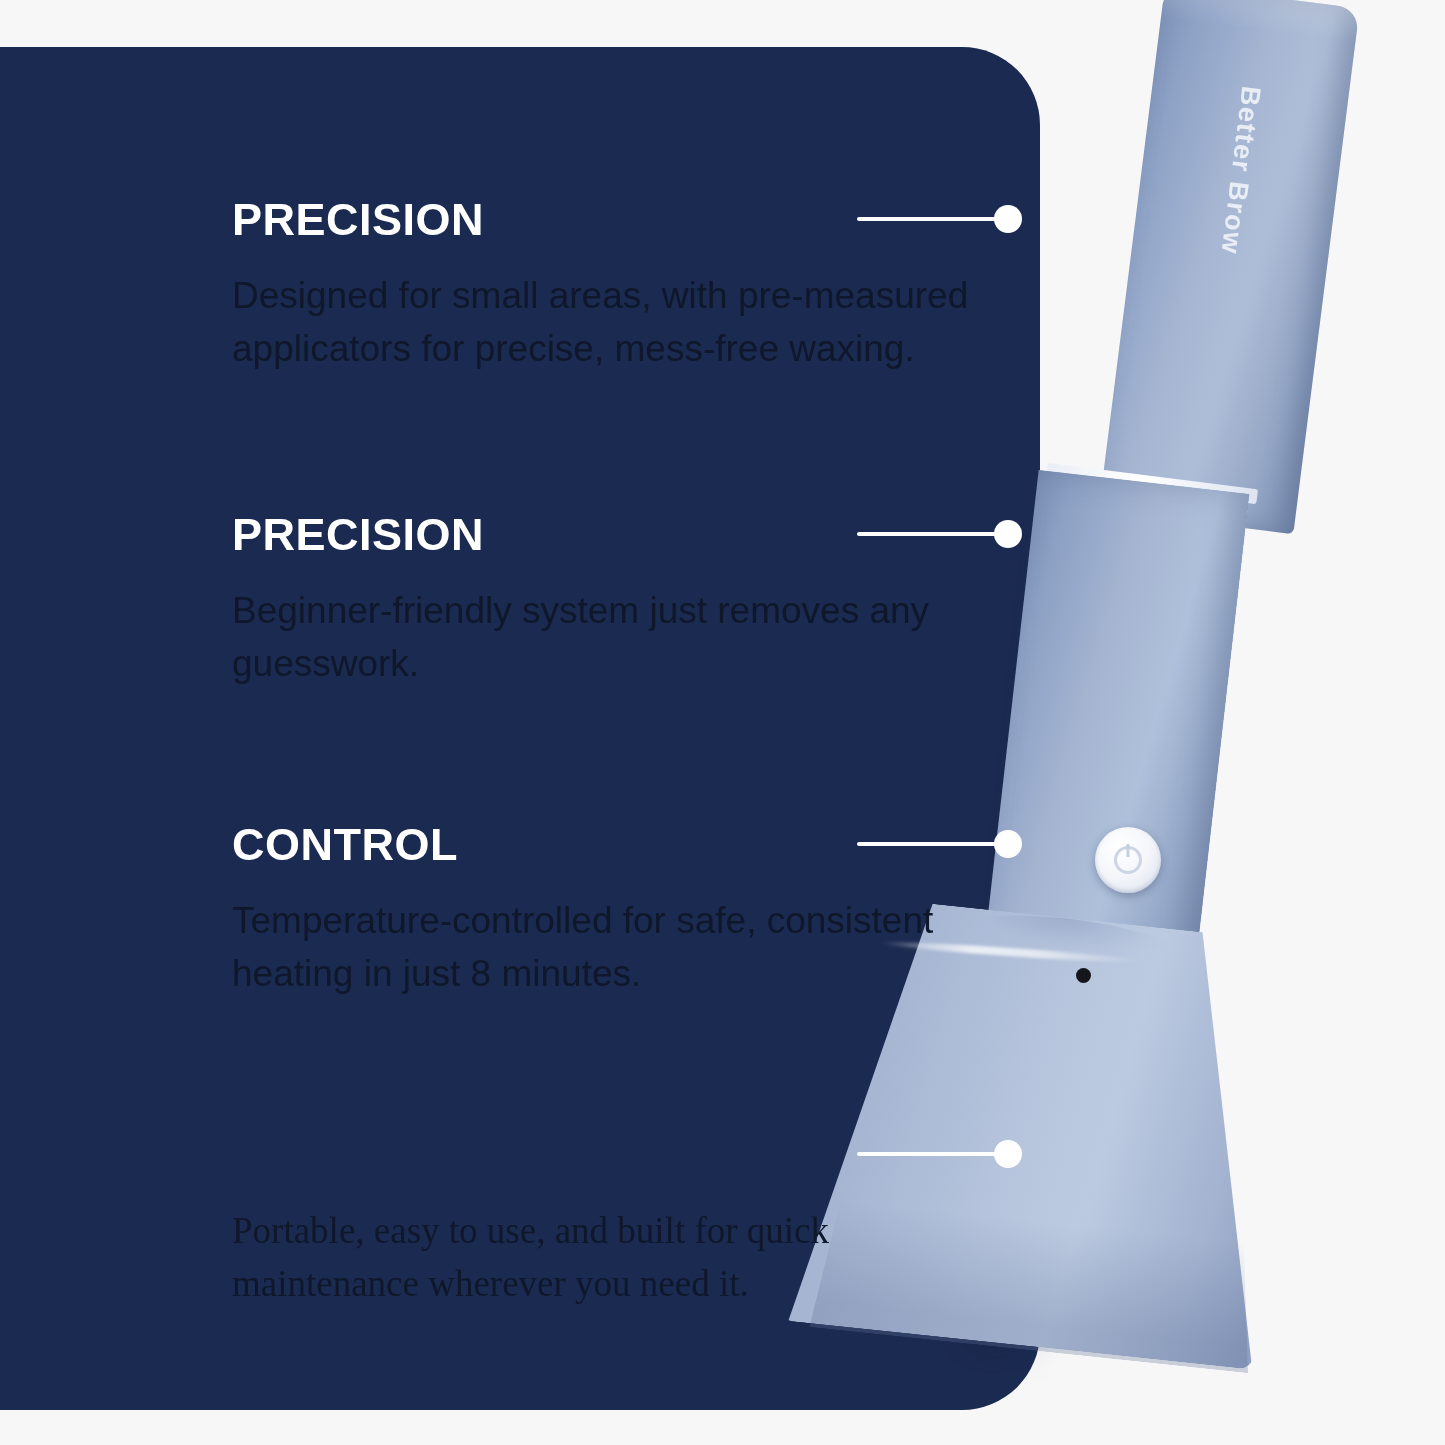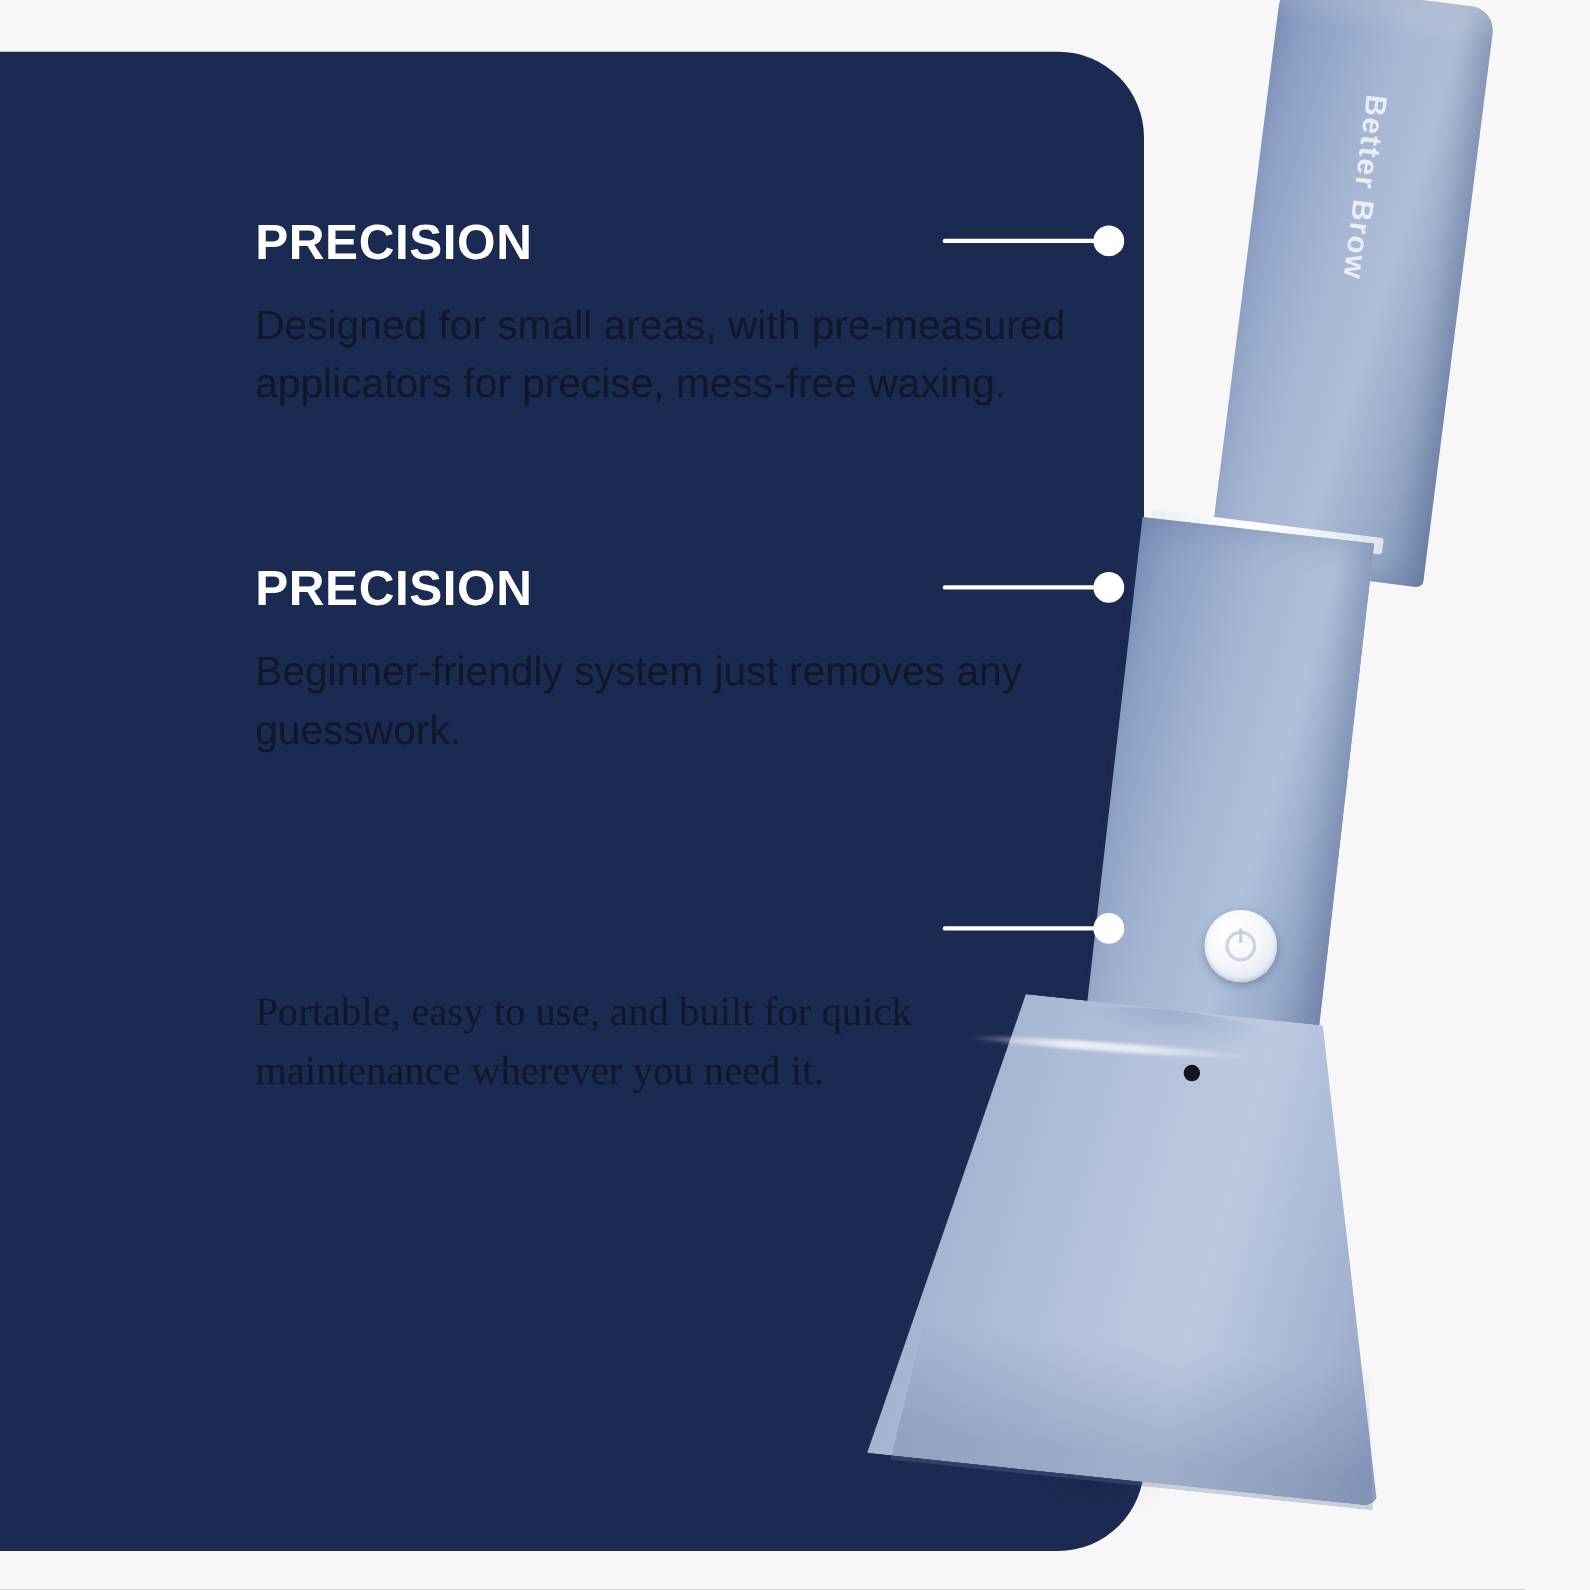--- a/index.html
+++ b/index.html
@@ -319,20 +319,30 @@
       <div class="feature-head">
         <div class="feature-title">PRECISION</div>
         <div class="connector">
           <div class="connector-line"></div>
           <div class="connector-dot"></div>
         </div>
       </div>
       <div class="feature-desc">Beginner-friendly system just removes any guesswork.</div>
     </div>
 
+    <div class="feature-item item-2">
+      <div class="feature-head">
+        <div class="feature-title">CONTROL</div>
+        <div class="connector">
+          <div class="connector-line"></div>
+          <div class="connector-dot"></div>
+        </div>
+      </div>
+      <div class="feature-desc">Temperature-controlled for safe, consistent heating in just 8 minutes.</div>
+    </div>
 
     <div class="feature-item item-3">
       <div class="feature-head">
         <div class="connector">
           <div class="connector-line"></div>
           <div class="connector-dot"></div>
         </div>
       </div>
       <div class="feature-desc">Portable, easy to use, and built for quick maintenance wherever you need it.</div>
     </div>

